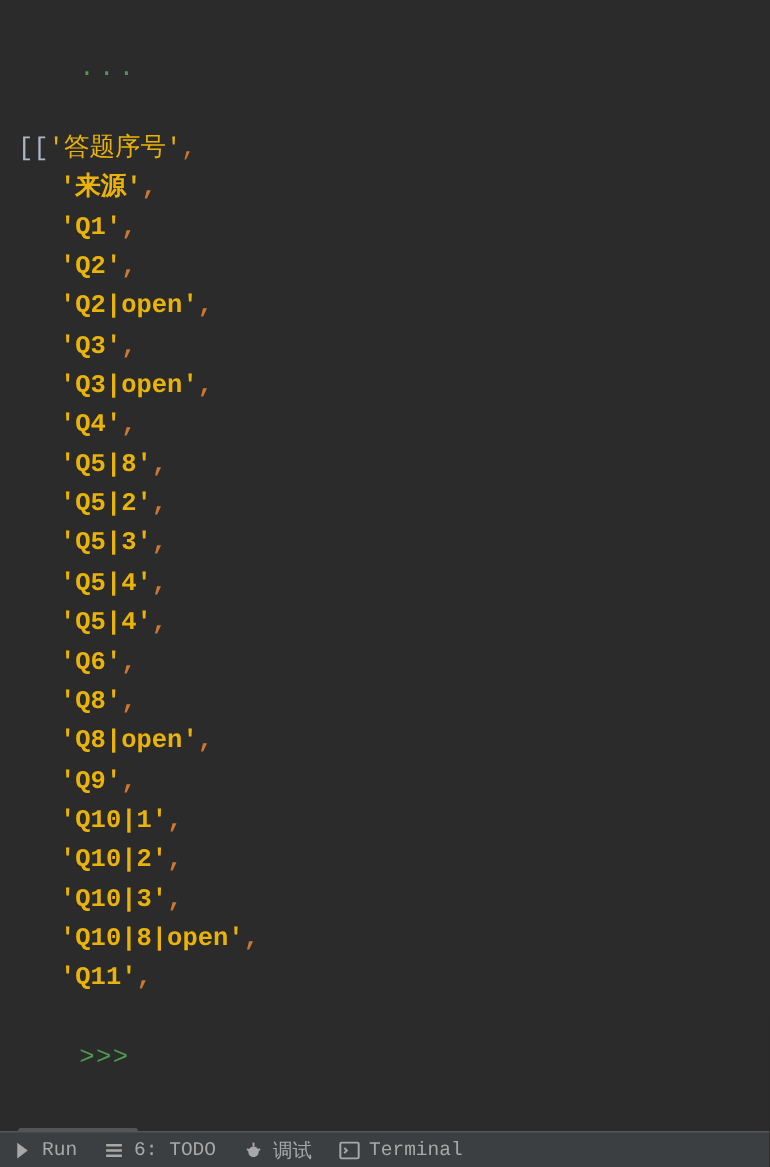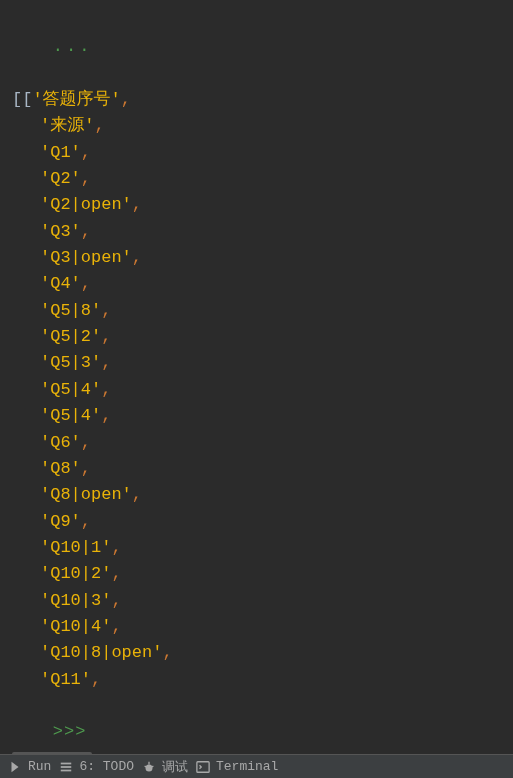--- a/index.html
+++ b/index.html
@@ -39,20 +39,21 @@
       color: #eab308;
     }
     .comma {
       color: #cc7832;
     }
     .line {
       white-space: pre;
     }
     .indent {
       padding-left: 28px;
+      font-weight: bold;
     }
     .scrollbar {
       position: absolute;
       bottom: 18px;
       left: 12px;
       width: 80px;
       height: 8px;
       background: #555;
       border-radius: 2px;
     }
@@ -62,21 +63,21 @@
       left: 0;
       right: 0;
       height: 24px;
       background: #3c3f41;
       border-top: 1px solid #555;
       display: flex;
       align-items: center;
       padding: 0 8px;
       color: #bbbbbb;
       font-size: 13px;
-      gap: 8px;
+      gap: 18px;
     }
     .bottom-item {
       display: flex;
       align-items: center;
       gap: 6px;
       opacity: 0.85;
     }
     .bottom-item svg {
       width: 14px;
       height: 14px;
@@ -103,21 +104,20 @@
       <div class="line indent"><span class="string">'Q5|3'</span><span class="comma">,</span></div>
       <div class="line indent"><span class="string">'Q5|4'</span><span class="comma">,</span></div>
       <div class="line indent"><span class="string">'Q5|4'</span><span class="comma">,</span></div>
       <div class="line indent"><span class="string">'Q6'</span><span class="comma">,</span></div>
       <div class="line indent"><span class="string">'Q8'</span><span class="comma">,</span></div>
       <div class="line indent"><span class="string">'Q8|open'</span><span class="comma">,</span></div>
       <div class="line indent"><span class="string">'Q9'</span><span class="comma">,</span></div>
       <div class="line indent"><span class="string">'Q10|1'</span><span class="comma">,</span></div>
       <div class="line indent"><span class="string">'Q10|2'</span><span class="comma">,</span></div>
       <div class="line indent"><span class="string">'Q10|3'</span><span class="comma">,</span></div>
-      <div class="line indent"><span class="string">'Q10|4'</span><span class="comma">,</span></div>
       <div class="line indent"><span class="string">'Q10|8|open'</span><span class="comma">,</span></div>
       <div class="line indent"><span class="string">'Q11'</span><span class="comma">,</span></div>
     </div>
   <div class="line">
     <span class="prompt-chevrons">&gt;&gt;&gt;</span>
   </div>
 </div>
 
 <div class="scrollbar"></div>
 

